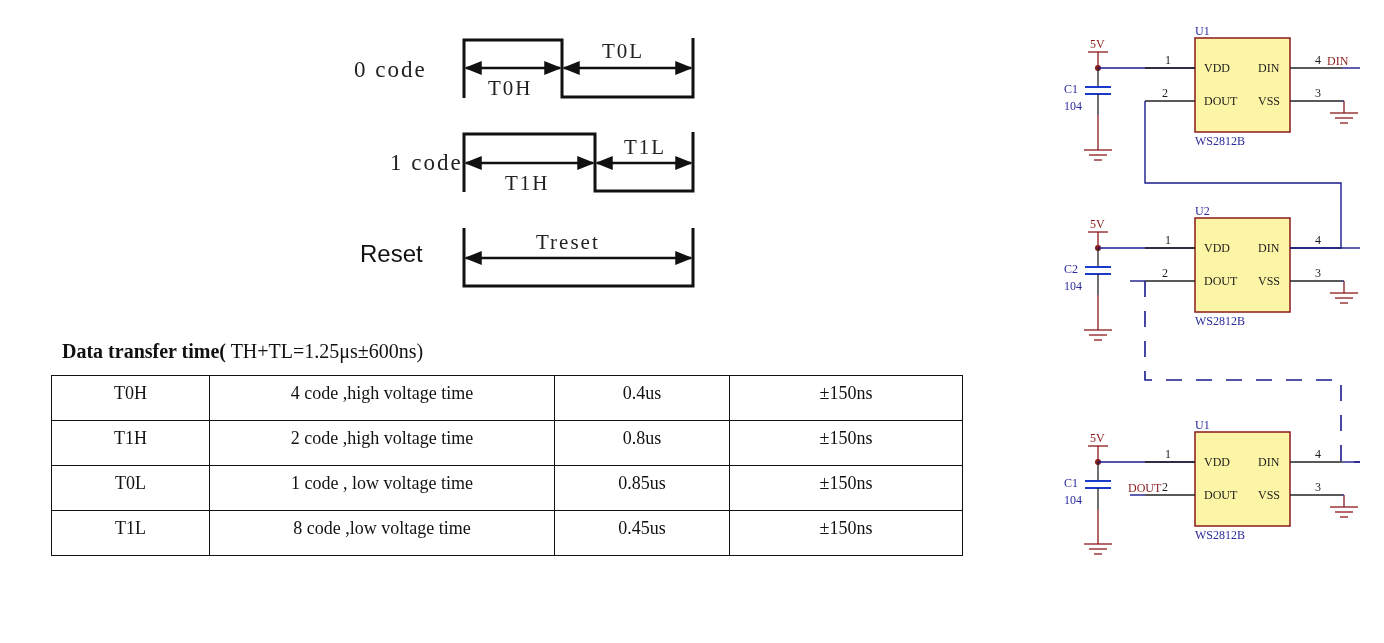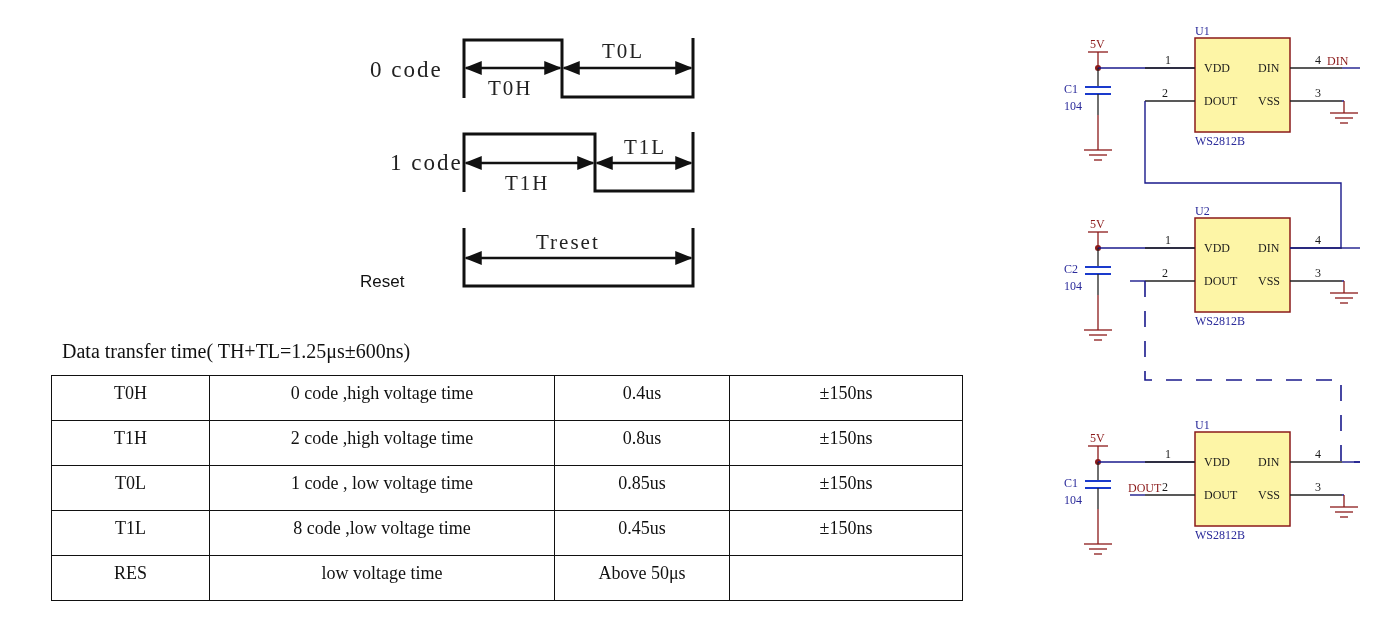--- a/index.html
+++ b/index.html
@@ -1,36 +1,36 @@
 <!DOCTYPE html>
 <html><head>
 <meta charset="utf-8">
 <style>
   html,body{margin:0;padding:0;background:#fff;}
   body{width:1384px;height:643px;position:relative;overflow:hidden;font-family:"Liberation Serif",serif;color:#111;}
   
   #timing{position:absolute;left:340px;top:30px;width:370px;height:270px;}
   .code-label{position:absolute;font-family:"Liberation Serif",serif;font-size:23px;letter-spacing:2px;color:#222;}
-  .reset-label{position:absolute;font-family:"Liberation Sans",sans-serif;font-size:17px;color:#111;margin-top:32px;}
+  .reset-label{position:absolute;font-family:"Liberation Sans",sans-serif;font-size:24px;color:#111;}
   .seg-label{font-family:"Liberation Serif",serif;font-size:21px;letter-spacing:2px;fill:#222;}
   
   #heading{position:absolute;left:62px;top:340px;font-size:20px;white-space:nowrap;}
-  #heading b{font-weight:normal;}
+  #heading b{font-weight:bold;}
   
   #tbl{position:absolute;left:51px;top:375px;border-collapse:collapse;font-size:18px;}
   #tbl td{border:1px solid #111;height:45px;padding:0;text-align:center;vertical-align:top;padding-top:7px;box-sizing:border-box;}
   
   #schem{position:absolute;left:1050px;top:15px;width:334px;height:560px;}
   .sch-t{font-family:"Liberation Serif",serif;font-size:12px;}
 </style>
 </head>
 <body>
 
 <div id="timing">
-  <span class="code-label" style="left:30px;top:27px;">0 code</span>
+  <span class="code-label" style="left:14px;top:27px;">0 code</span>
   <span class="code-label" style="left:14px;top:120px;margin-left:36px;">1 code</span>
   <span class="reset-label" style="left:20px;top:210px;">Reset</span>
 
   <svg width="370" height="270" style="position:absolute;left:0;top:0;">
     <defs>
       <marker id="ah" viewBox="0 0 10 10" refX="9" refY="5" markerWidth="7" markerHeight="7" orient="auto-start-reverse">
         <path d="M0,1 L10,5 L0,9 z" fill="#111"></path>
       </marker>
     </defs>
 
@@ -65,47 +65,41 @@
 <table id="tbl">
   <colgroup>
       <col style="width:158px">
       <col style="width:345px">
       <col style="width:175px">
       <col style="width:233px">
     </colgroup>
   <tbody id="tbody">
       <tr>
         <td>T0H</td>
-        <td>0 code ,high voltage time</td>
+        <td>4 code ,high voltage time</td>
         <td>0.4us</td>
         <td>±150ns</td>
       </tr>
       <tr>
         <td>T1H</td>
         <td>2 code ,high voltage time</td>
         <td>0.8us</td>
         <td>±150ns</td>
       </tr>
       <tr>
         <td>T0L</td>
         <td>1 code , low voltage time</td>
         <td>0.85us</td>
         <td>±150ns</td>
       </tr>
       <tr>
         <td>T1L</td>
         <td>8 code ,low voltage time</td>
         <td>0.45us</td>
         <td>±150ns</td>
-      </tr>
-      <tr>
-        <td>RES</td>
-        <td>low voltage time</td>
-        <td>Above 50μs</td>
-        <td></td>
       </tr>
     </tbody>
 </table>
 
 <svg id="schem" width="334" height="560" viewBox="0 0 334 560">
     <g>
       <text x="40" y="33" fill="#8b1a1a" class="sch-t" font-size="12">5V</text>
       <line x1="38" y1="37" x2="58" y2="37" stroke="#8b1a1a" stroke-width="1.3"></line>
       <line x1="48" y1="37" x2="48" y2="53" stroke="#8b1a1a" stroke-width="1.3"></line>
       <circle cx="48" cy="53" r="3" fill="#8b1a1a"></circle>

